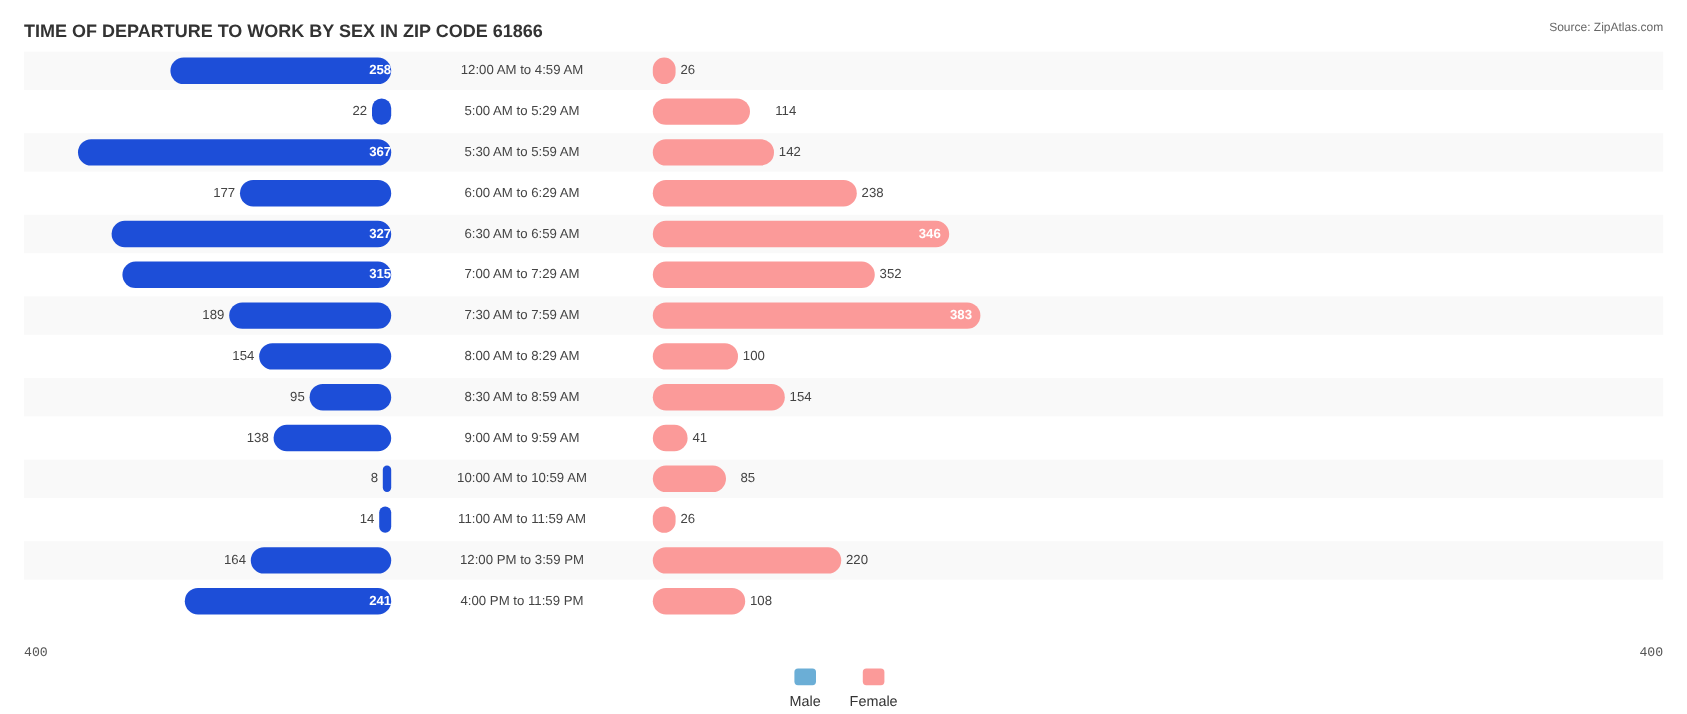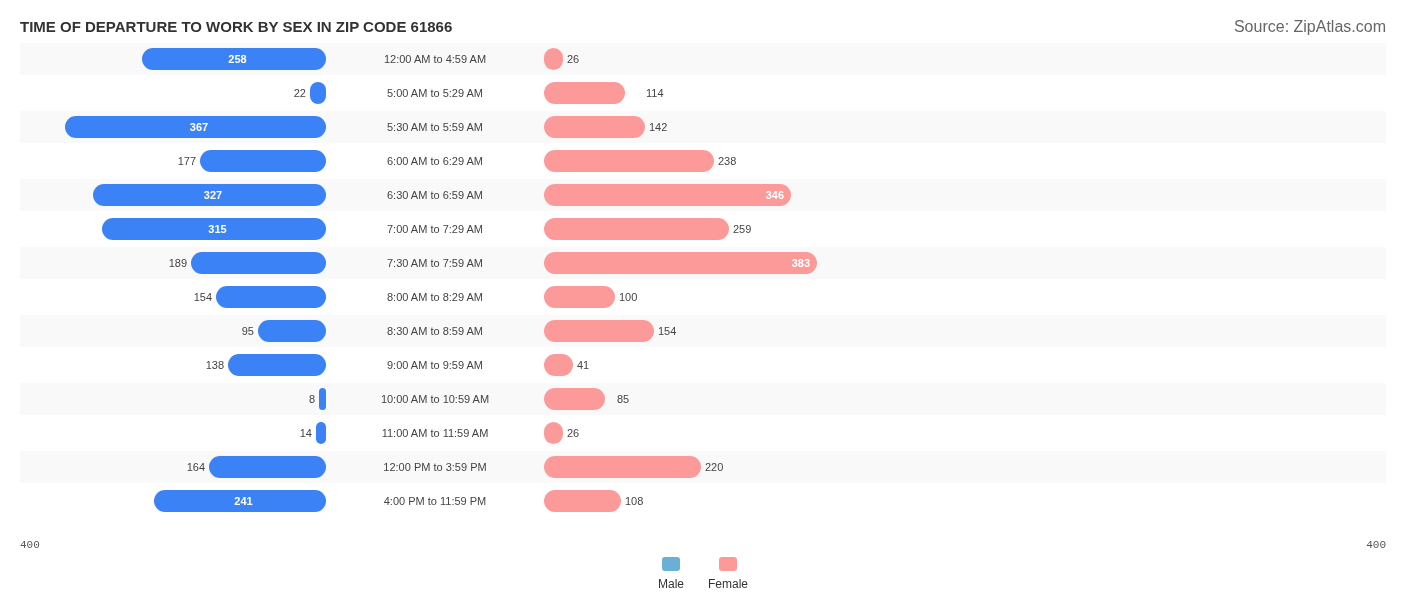--- a/index.html
+++ b/index.html
@@ -21,21 +21,21 @@
       font-size: 15px;
       font-weight: bold;
       color: #333;
       margin-bottom: 4px;
       text-align: left;
     }
     .source-text {
       position: absolute;
       top: 18px;
       right: 20px;
-      font-size: 16px;
+      font-size: 10px;
       color: #666;
     }
     .chart-area {
       width: 100%;
       height: calc(100% - 55px);
       position: relative;
       margin-top: 8px;
     }
     .row {
       display: flex;
@@ -69,22 +69,22 @@
       flex-shrink: 0;
       padding: 0 6px;
     }
     .bar {
       height: 22px;
       border-radius: 11px;
       display: flex;
       align-items: center;
     }
     .bar-male {
-      background: #3b82f6;
-      justify-content: center;
+      background: #1d4ed8;
+      justify-content: flex-end;
       padding-left: 7px;
     }
     .bar-female {
       background: #fb9a99;
       justify-content: flex-end;
       padding-right: 7px;
     }
     .bar-label {
       font-size: 11px;
       font-weight: bold;
@@ -212,21 +212,21 @@
         <div class="left-section">
           <div class="male-bar-wrapper">
             <div class="bar bar-male" style="width: 224px;">
               <span class="bar-label">315</span>
             </div>
           </div>
         </div>
         <div class="label-center">7:00 AM to 7:29 AM</div>
         <div class="right-section">
           <div class="bar bar-female" style="width: 185px;"></div>
-          <span class="bar-label-outside" style="margin-left: 4px;">259</span>
+          <span class="bar-label-outside" style="margin-left: 4px;">352</span>
         </div>
       </div>
       <div class="row">
         <div class="left-section">
           <div class="male-bar-wrapper">
             <span class="bar-label-outside" style="margin-right: 4px;">189</span>
             <div class="bar bar-male" style="width: 135px;"></div>
           </div>
         </div>
         <div class="label-center">7:30 AM to 7:59 AM</div>

